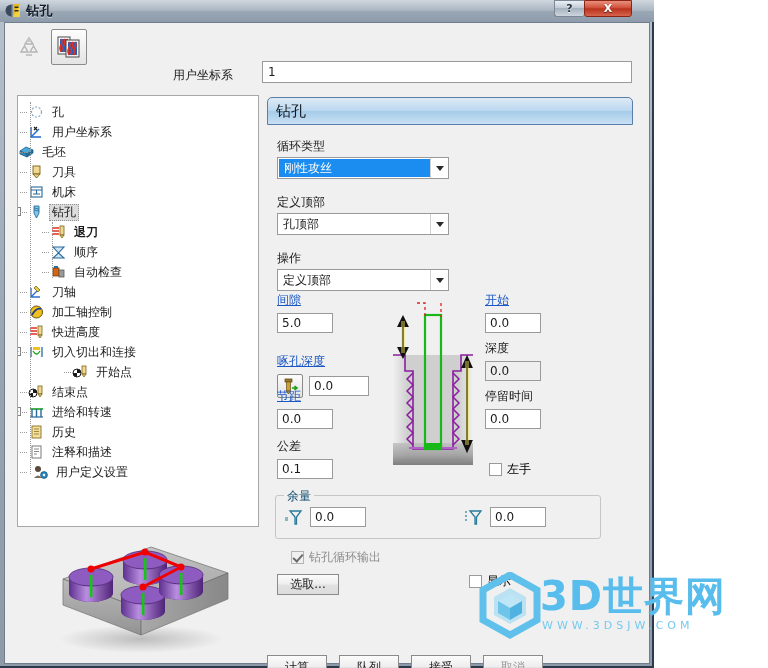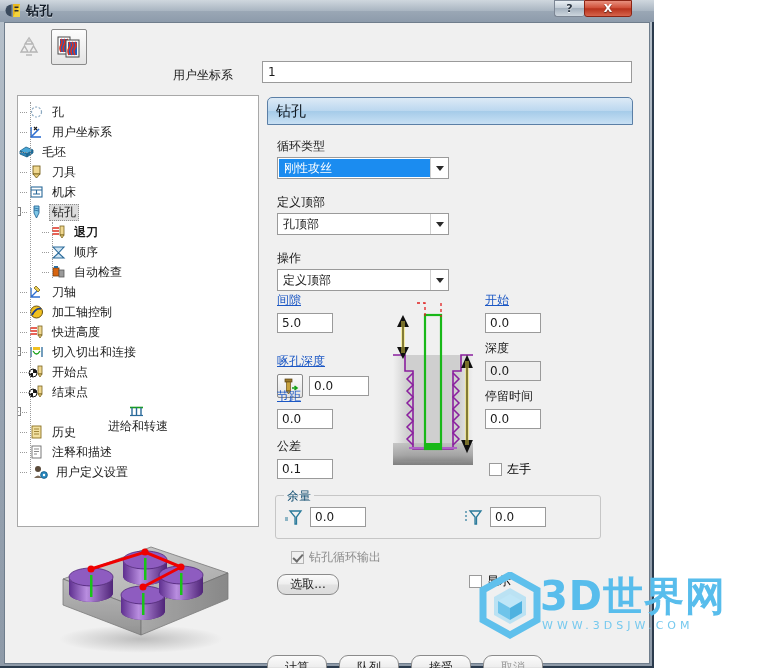--- a/index.html
+++ b/index.html
@@ -197,21 +197,21 @@
 
   .groupbox {
     position: absolute; border: 1px solid #c6c6c6; border-radius: 3px;
   }
   .grouptitle {
     position: absolute; background: #f0f0f0;
     padding: 0 3px; font-size: 12px; color: #0c4a6e;
   }
 
   .btn {
-    border: 1px solid #8b8b8b; border-radius: 9px;
+    border: 1px solid #8b8b8b; border-radius: 0;
     background: linear-gradient(to bottom, #fbfbfb 0%, #eeeeee 48%, #e2e2e2 52%, #dcdcdc 100%);
     font-size: 12px; color: #1a1a1a;
     display: flex; align-items: center; justify-content: center;
     font-family: "DejaVu Sans", "Liberation Sans", sans-serif;
   }
   .btn.disabled { color: #9a9a9a; }
 
   .footer-btns {
     position: absolute; left: 262px; top: 632px;
     display: flex; gap: 12px;
@@ -401,21 +401,21 @@
             <div class="tnode" style="padding-left: 10px;">
               <span class="expander" style="left:-6px;top:5px;">+</span>
               <span class="dotdash" style="left:2px;top:10px;width:7px;"></span>
               <svg class="ticon" viewBox="0 0 17 16">
                 <path d="M3 3 L3 13 M14 3 L14 13" stroke="#2a6a9a" stroke-width="1.3"></path>
                 <rect x="5" y="3" width="7" height="3" fill="#f0c020"></rect>
                 <path d="M5 7 Q8.5 13 12 7" fill="none" stroke="#18a018" stroke-width="1.3"></path>
               </svg>
               <span class="tlabel">切入切出和连接</span>
             </div>
-            <div class="tnode" style="padding-left: 10px;">
+            <div class="tnode" style="padding-left: 10px; margin-left: 44px;">
               <span class="dotdash" style="left:2px;top:10px;width:7px;"></span>
               <svg class="ticon" viewBox="0 0 17 16">
                 <circle cx="5" cy="9" r="4" fill="#ffffff" stroke="#1a1a1a" stroke-width="1"></circle>
                 <path d="M5 5 A4 4 0 0 1 9 9 L5 9 Z" fill="#1a1a1a"></path>
                 <path d="M5 13 A4 4 0 0 1 1 9 L5 9 Z" fill="#1a1a1a"></path>
                 <rect x="10" y="2" width="4" height="8" fill="#f0d890" stroke="#7a6420" stroke-width="0.8"></rect>
                 <path d="M10 10 L14 10 L12 13 Z" fill="#e8cc78" stroke="#7a6420" stroke-width="0.8"></path>
               </svg>
               <span class="tlabel">开始点</span>
             </div>
@@ -423,21 +423,21 @@
               <span class="dotdash" style="left:2px;top:10px;width:7px;"></span>
               <svg class="ticon" viewBox="0 0 17 16">
                 <circle cx="5" cy="9" r="4" fill="#ffffff" stroke="#1a1a1a" stroke-width="1"></circle>
                 <path d="M5 5 A4 4 0 0 1 9 9 L5 9 Z" fill="#1a1a1a"></path>
                 <path d="M5 13 A4 4 0 0 1 1 9 L5 9 Z" fill="#1a1a1a"></path>
                 <rect x="10" y="2" width="4" height="8" fill="#f0d890" stroke="#7a6420" stroke-width="0.8"></rect>
                 <path d="M10 10 L14 10 L12 13 Z" fill="#e8cc78" stroke="#7a6420" stroke-width="0.8"></path>
               </svg>
               <span class="tlabel">结束点</span>
             </div>
-            <div class="tnode" style=" flex-direction: column;">
+            <div class="tnode" style="padding-left: 10px;">
               <span class="expander" style="left:-6px;top:5px;">+</span>
               <span class="dotdash" style="left:2px;top:10px;width:7px;"></span>
               <svg class="ticon" viewBox="0 0 17 16">
                 <path d="M2 5 L15 5" stroke="#18a018" stroke-width="1.6"></path>
                 <path d="M4 5 L4 13 M8.5 5 L8.5 13 M13 5 L13 13" stroke="#2a6a9a" stroke-width="1.4"></path>
                 <path d="M2 13 L15 13" stroke="#2a6a9a" stroke-width="1.2"></path>
               </svg>
               <span class="tlabel">进给和转速</span>
             </div>
             <div class="tnode" style="padding-left: 10px;">

